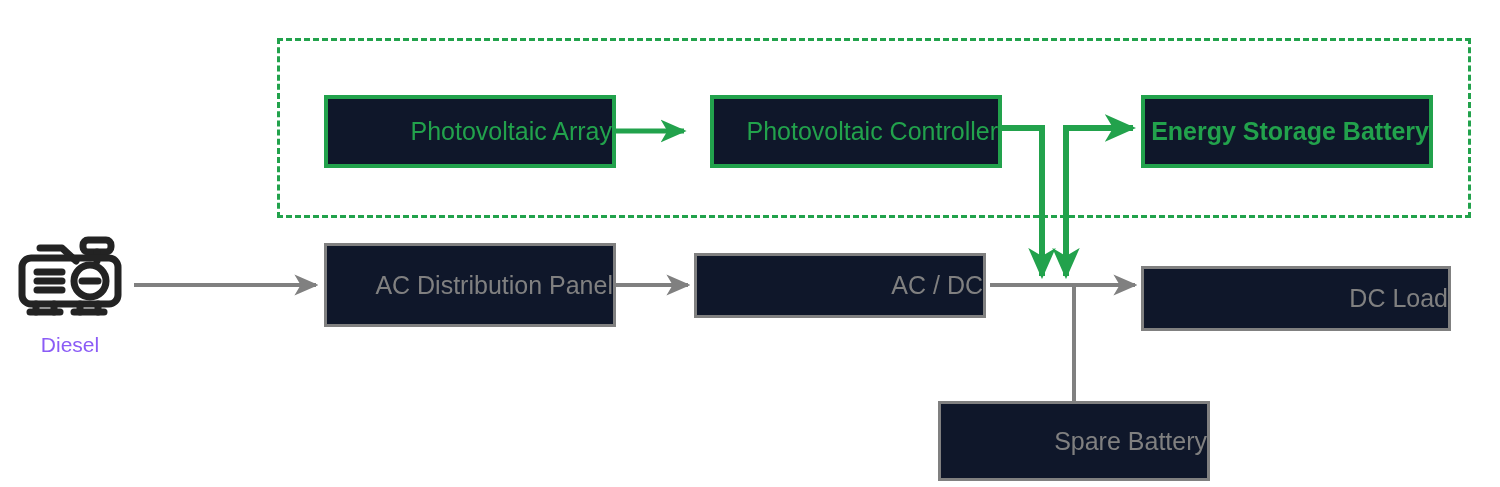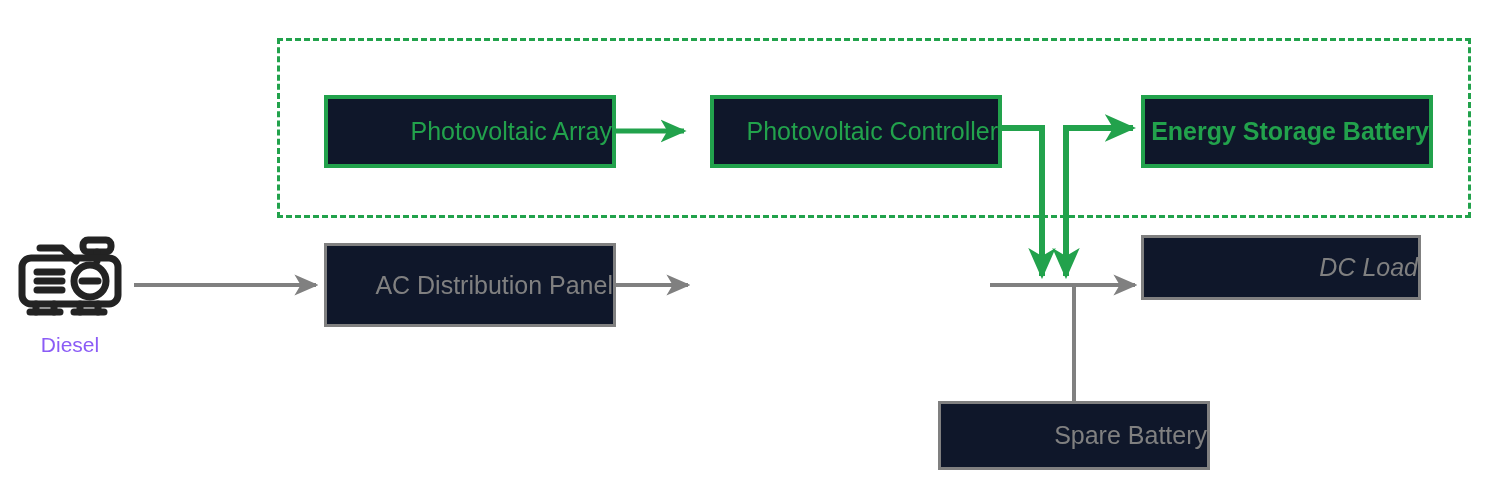--- a/index.html
+++ b/index.html
@@ -162,22 +162,25 @@
   </div>
 
   <div class="node-box node-green" style="left:1141px; top:95px; width:292px; height:73px;font-weight:bold;">
     <span>Energy Storage Battery</span>
   </div>
 
   <div class="node-box node-gray" style="left:324px; top:243px; width:292px; height:84px;">
     <span>AC Distribution Panel</span>
   </div>
 
+  <div class="node-box node-gray" style="left:694px; top:253px; width:292px; height:65px;">
+    <span>AC / DC</span>
+  </div>
 
-  <div class="node-box node-gray" style="left:1141px; top:235px; width:280px; height:65px;font-style:italic;">
+  <div class="node-box node-gray" style="left:1141px; top:266px; width:310px; height:65px;">
     <span>DC Load</span>
   </div>
 
-  <div class="node-box node-gray" style="left:938px; top:401px; width:272px; height:69px;">
+  <div class="node-box node-gray" style="left:938px; top:401px; width:272px; height:80px;">
     <span>Spare Battery</span>
   </div>
 
 </div>
 
 </body></html>

